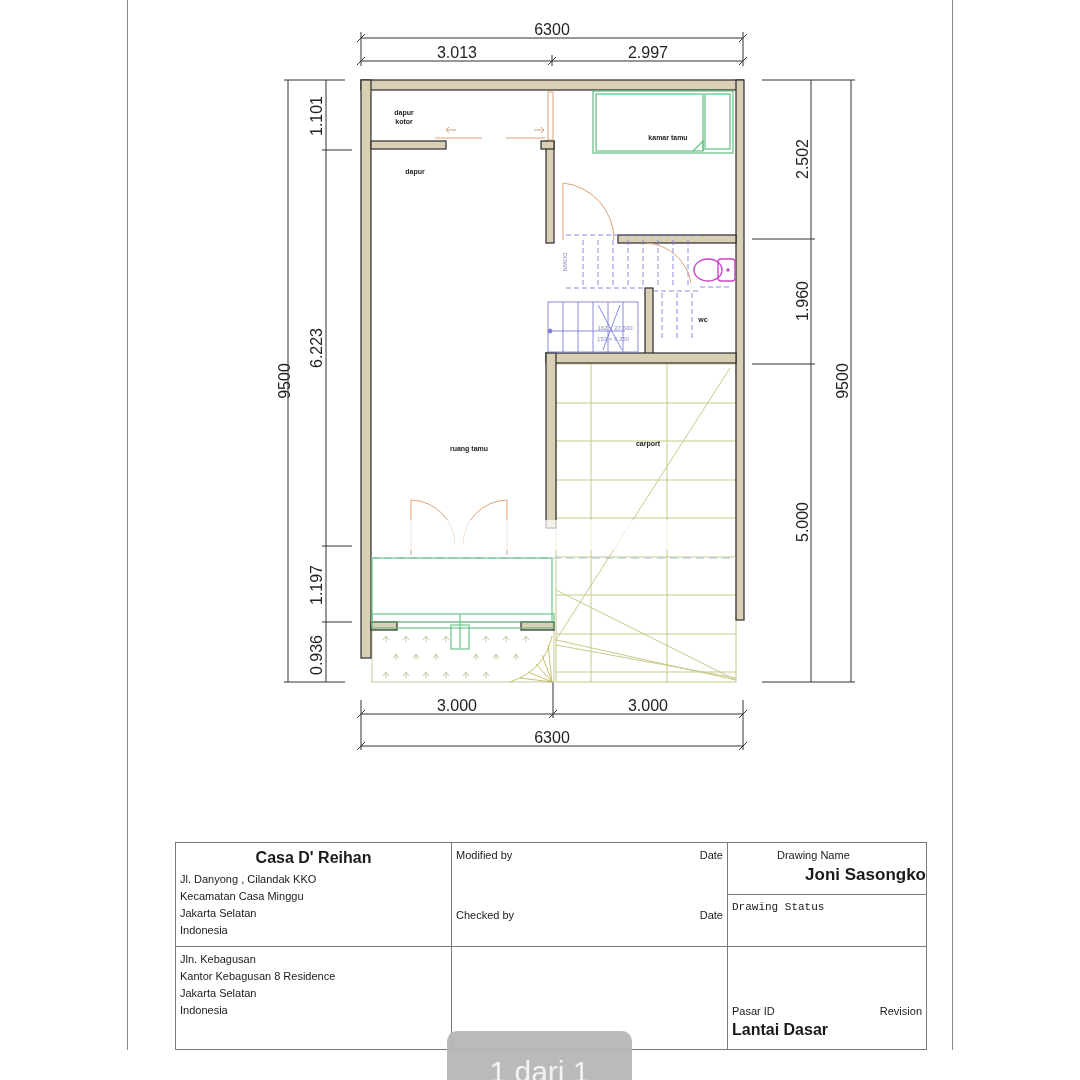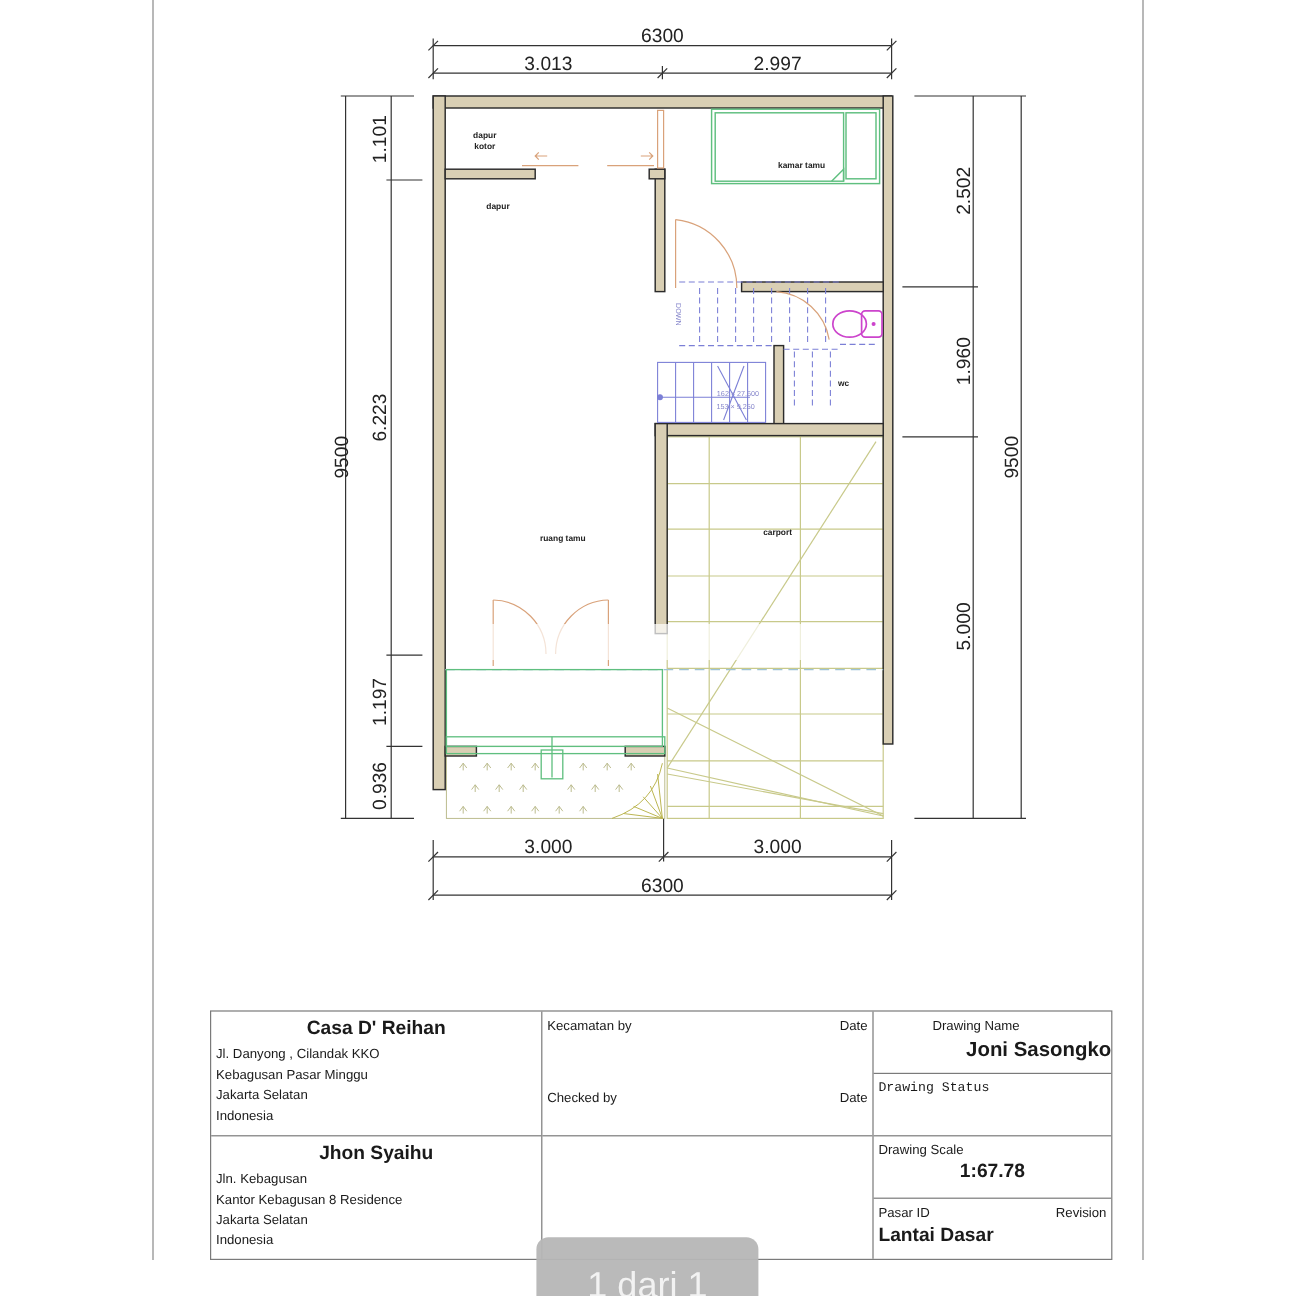--- a/index.html
+++ b/index.html
@@ -245,59 +245,54 @@
   <text class="roomtxt" x="469" y="451" text-anchor="middle">ruang tamu</text>
   <text class="roomtxt" x="648" y="446" text-anchor="middle">carport</text>
 </svg>
 
 <div class="titleblock">
   <div class="tb-col c1">
     <div class="cell a">
       <div class="party-name">Casa D' Reihan</div>
       <div class="addr">
         <div>Jl. Danyong , Cilandak KKO</div>
-        <div>Kebagusan Pasar Minggu</div>
+        <div>Kecamatan Casa Minggu</div>
         <div>Jakarta Selatan</div>
         <div>Indonesia</div>
       </div>
     </div>
     <div class="cell b">
-      <div class="party-name">Jhon Syaihu</div>
       <div class="addr">
         <div>Jln. Kebagusan</div>
         <div>Kantor Kebagusan 8 Residence</div>
         <div>Jakarta Selatan</div>
         <div>Indonesia</div>
       </div>
     </div>
   </div>
 
   <div class="tb-col c2">
     <div class="cell a">
-      <span class="lbl" style="left:4px; top:6px;">Kecamatan by</span>
+      <span class="lbl" style="left:4px; top:6px;">Modified by</span>
       <span class="lbl" style="right:4px; top:6px;">Date</span>
       <span class="lbl" style="left:4px; top:66px;text-align:right;">Checked by</span>
       <span class="lbl" style="right:4px; top:66px;">Date</span>
     </div>
     <div class="cell b"></div>
   </div>
 
   <div class="tb-col c3">
     <div class="cell r1">
       <span class="lbl" style="left:4px; top:6px;padding-left:45px;">Drawing Name</span>
       <span class="big" style="left:0; right:0; top:22px; text-align:right;">Joni Sasongko</span>
     </div>
     <div class="cell r2">
       <span class="lbl" style="left:4px; top:6px;">Drawing Status</span>
       <span class="big" style="left:0; right:0; top:22px; text-align:center;"></span>
     </div>
-    <div class="cell r3">
-      <span class="lbl" style="left:4px; top:6px;">Drawing Scale</span>
-      <span class="big" style="left:0; right:0; top:21px; text-align:center; font-size:16px;">1:67.78</span>
-    </div>
     <div class="cell r4">
       <span class="lbl" style="left:4px; top:6px;">Pasar ID</span>
       <span class="lbl" style="right:4px; top:6px;text-align:center;">Revision</span>
       <span class="big" style="left:4px; top:22px; font-size:16px;">Lantai Dasar</span>
     </div>
   </div>
 </div>
 
 <div class="pager">
   <span>1 dari 1</span>

